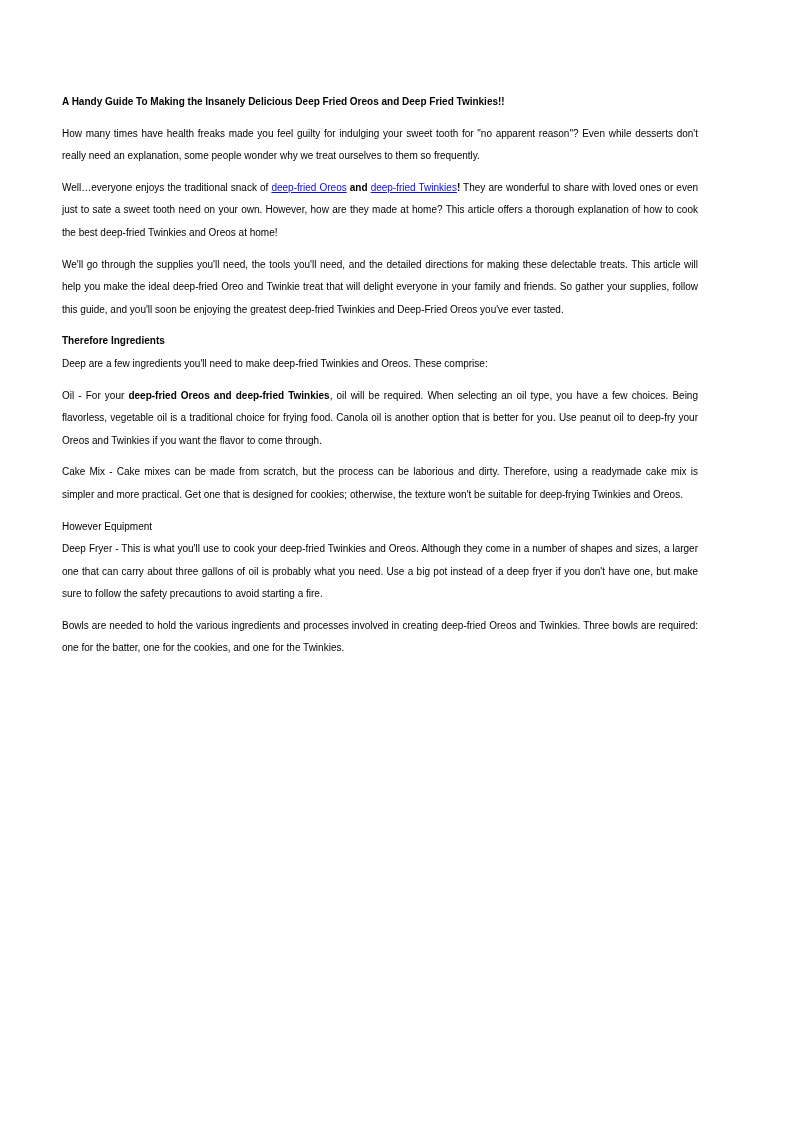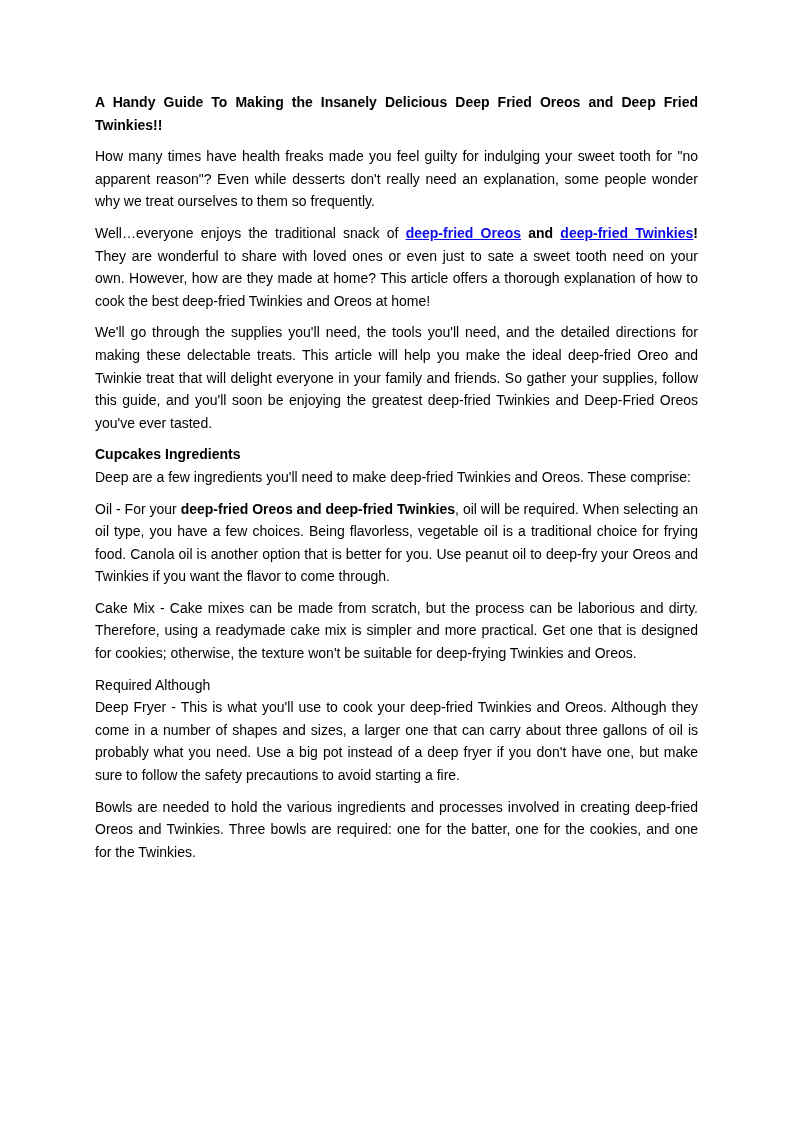--- a/index.html
+++ b/index.html
@@ -2,51 +2,51 @@
 <html style="--link-color: #0b0beb;"><head>
 <meta charset="utf-8">
 <style>
   html, body { margin: 0; padding: 0; background: #ffffff; }
   .page {
     position: relative;
     width: 794px;
     height: 1090px;
     box-sizing: border-box;
     background: #ffffff;
-    padding: 91px 96px 0 95px;
+    padding: 91px 96px 0 62px;
     overflow: hidden;
     font-family: "Liberation Sans", "DejaVu Sans", sans-serif;
-    font-size: 14px;
+    font-size: 10px;
     line-height: 22.6px;
     color: #000000;
   }
   .doc p {
     margin: 0 0 9px 0;
     text-align: justify;
   }
   .doc p.tight { margin-bottom: 0; }
   .doc p.title { font-weight: bold; }
   .run-bold { font-weight: bold; }
   a.doc-link {
     color: var(--link-color, #0000ee);
-    font-weight: bold;
+    font-weight: normal;
     text-decoration: underline;
     cursor: pointer;
   }
 </style>
 </head>
 <body>
 
 <div class="page" style="background: rgb(255, 255, 255); color: rgb(0, 0, 0);">
   <div class="doc" id="doc">
       <p class="title"><span class="run-bold">A Handy Guide To Making the Insanely Delicious Deep Fried Oreos and Deep Fried Twinkies!!</span></p>
       <p class="body"><span class="run-plain">How many times have health freaks made you feel guilty for indulging your sweet tooth for "no apparent reason"? Even while desserts don't really need an explanation, some people wonder why we treat ourselves to them so frequently.</span></p>
       <p class="body"><span class="run-plain">Well…everyone enjoys the traditional snack of </span><a class="doc-link">deep-fried Oreos</a><span class="run-bold"> and </span><a class="doc-link">deep-fried Twinkies</a><span class="run-bold">!</span><span class="run-plain"> They are wonderful to share with loved ones or even just to sate a sweet tooth need on your own. However, how are they made at home? This article offers a thorough explanation of how to cook the best deep-fried Twinkies and Oreos at home!</span></p>
       <p class="body"><span class="run-plain">We'll go through the supplies you'll need, the tools you'll need, and the detailed directions for making these delectable treats. This article will help you make the ideal deep-fried Oreo and Twinkie treat that will delight everyone in your family and friends. So gather your supplies, follow this guide, and you'll soon be enjoying the greatest deep-fried Twinkies and Deep-Fried Oreos you've ever tasted.</span></p>
-      <p class="body tight"><span class="run-bold">Cupcakes Ingredients</span></p>
+      <p class="body tight"><span class="run-bold">Therefore Ingredients</span></p>
       <p class="body"><span class="run-plain">Deep are a few ingredients you'll need to make deep-fried Twinkies and Oreos. These comprise:</span></p>
       <p class="body"><span class="run-plain">Oil - For your </span><span class="run-bold">deep-fried Oreos and deep-fried Twinkies</span><span class="run-plain">, oil will be required. When selecting an oil type, you have a few choices. Being flavorless, vegetable oil is a traditional choice for frying food. Canola oil is another option that is better for you. Use peanut oil to deep-fry your Oreos and Twinkies if you want the flavor to come through.</span></p>
       <p class="body"><span class="run-plain">Cake Mix - Cake mixes can be made from scratch, but the process can be laborious and dirty. Therefore, using a readymade cake mix is simpler and more practical. Get one that is designed for cookies; otherwise, the texture won't be suitable for deep-frying Twinkies and Oreos.</span></p>
-      <p class="body tight"><span class="run-plain">Required Although</span></p>
+      <p class="body tight"><span class="run-plain">However Equipment</span></p>
       <p class="body"><span class="run-plain">Deep Fryer - This is what you'll use to cook your deep-fried Twinkies and Oreos. Although they come in a number of shapes and sizes, a larger one that can carry about three gallons of oil is probably what you need. Use a big pot instead of a deep fryer if you don't have one, but make sure to follow the safety precautions to avoid starting a fire.</span></p>
       <p class="body"><span class="run-plain">Bowls are needed to hold the various ingredients and processes involved in creating deep-fried Oreos and Twinkies. Three bowls are required: one for the batter, one for the cookies, and one for the Twinkies.</span></p>
     </div>
 </div>
 
 </body></html>

